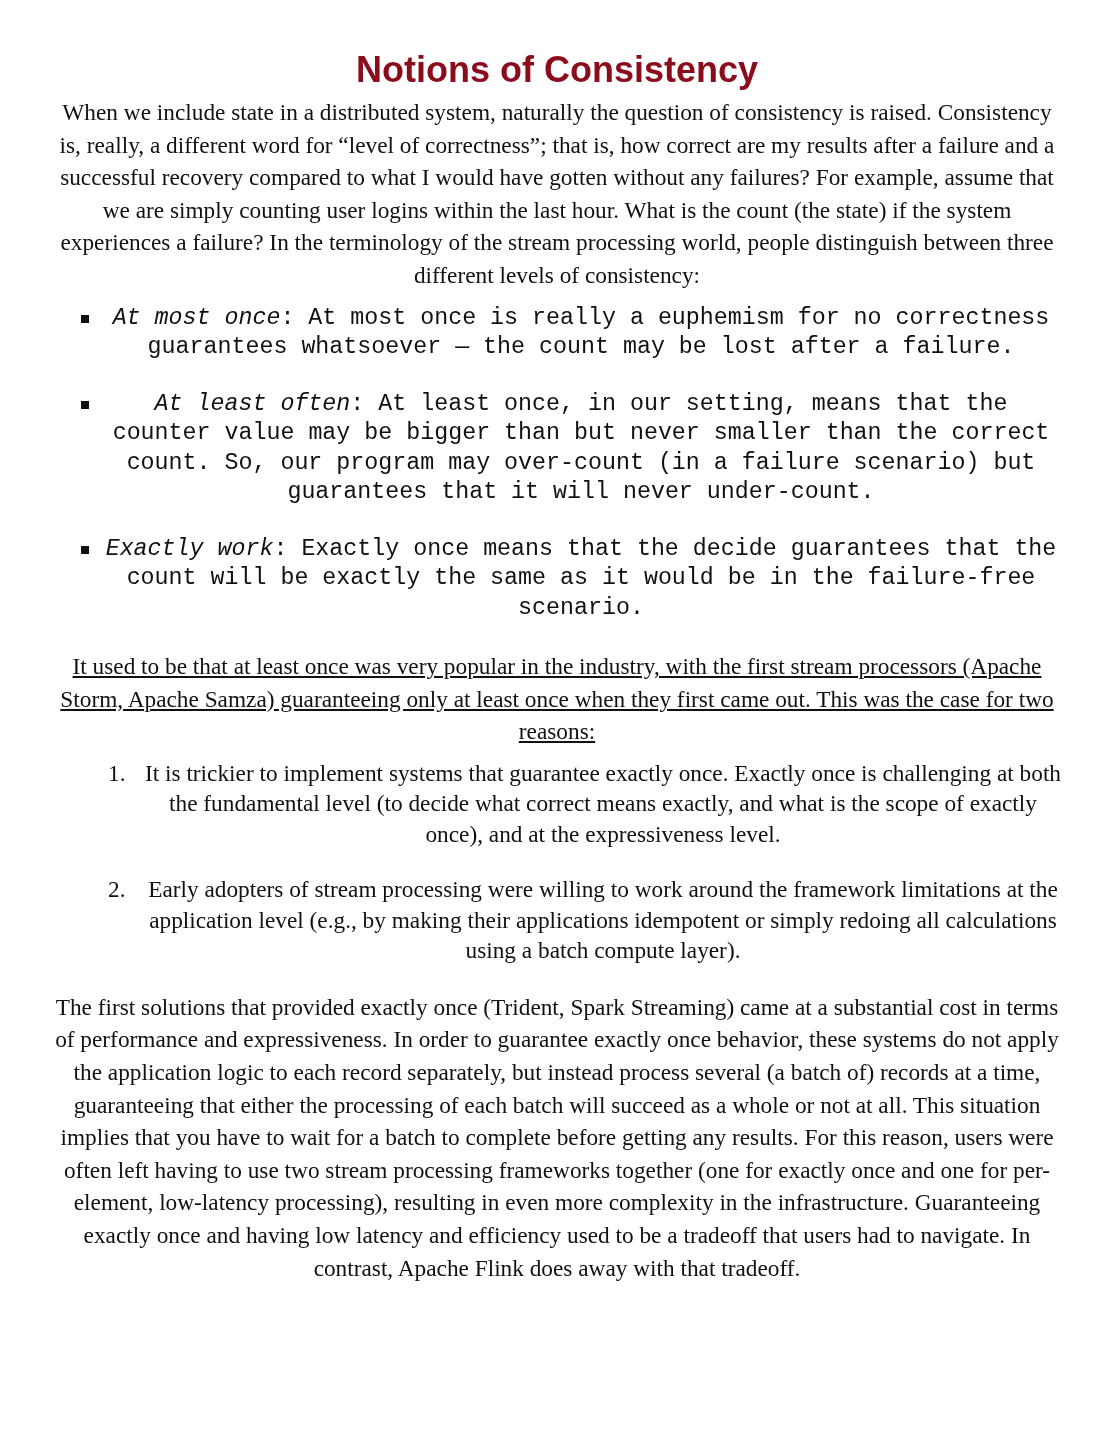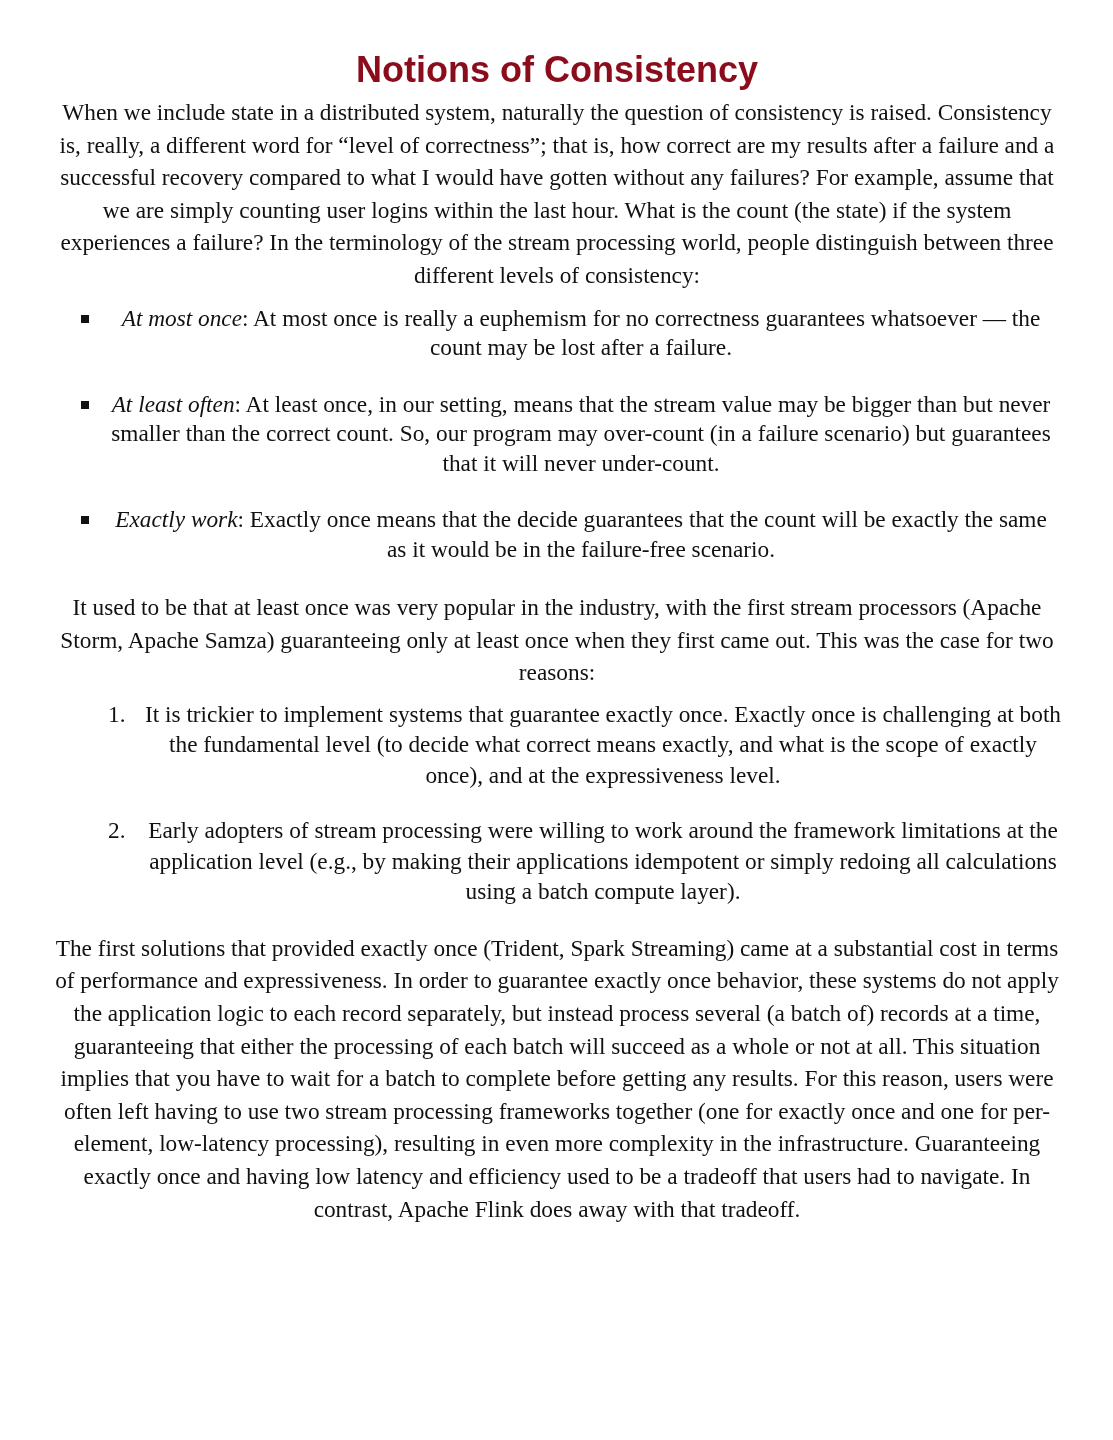--- a/index.html
+++ b/index.html
@@ -1,45 +1,45 @@
 <!DOCTYPE html>
 <html><head>
 <meta charset="utf-8">
 <style>
   html, body { margin: 0; padding: 0; background: #ffffff; }
   body { width: 1113px; height: 1440px; overflow: hidden; position: relative; }
   .page { position: absolute; left: 51px; top: 48px; width: 1012px; color: #111; font-family: "Liberation Serif", serif; font-size: 23.3px; line-height: 32.6px; text-align: center; }
   h1 { margin: 0 0 4px 0; font-family: "Liberation Sans", sans-serif; font-weight: bold; font-size: 36px; line-height: 44px; color: #8b0d1c; }
   p { margin: 0; }
   .p1 { margin-top: 2px; }
-  ul.bullets { list-style: none; margin: 12px 4px 0 0; padding: 0 0 0 52px; }
+  ul.bullets { list-style: none; margin: 12px 4px 0 0; padding: 0 0 0 52px; font-family: Liberation Mono, monospace; }
   ul.bullets li { position: relative; line-height: 29.5px; margin-bottom: 27px; }
   ul.bullets li .sq { position: absolute; left: -22px; top: 11px; width: 8px; height: 8px; background: #111; }
   ol.nums { list-style: none; margin: 10px 0 0 0; padding: 0 0 0 92px; }
   ol.nums li { position: relative; line-height: 30.5px; margin-bottom: 25px; }
   ol.nums li .num { position: absolute; left: -35px; top: 0; }
-  .p2 { margin-top: 4px; }
+  .p2 { margin-top: 4px; text-decoration: underline; }
   .p3 { margin-top: 0px; }
   em { font-style: italic; }
 </style>
 </head>
 <body>
 
 <div class="page">
   <h1>Notions of Consistency</h1>
   <p class="p1">When we include state in a distributed system, naturally the question of consistency is raised. Consistency is, really, a different word for “level of correctness”; that is, how correct are my results after a failure and a successful recovery compared to what I would have gotten without any failures? For example, assume that we are simply counting user logins within the last hour. What is the count (the state) if the system experiences a failure? In the terminology of the stream processing world, people distinguish between three different levels of consistency:</p>
 
   <ul class="bullets">
     <li>
       <span class="sq"></span>
       <em>At most once</em><span>: At most once is really a euphemism for no correctness guarantees whatsoever — the count may be lost after a failure.</span>
     </li>
     <li>
       <span class="sq"></span>
-      <em>At least often</em><span>: At least once, in our setting, means that the stream value may be bigger than but never smaller than the correct count. So, our program may over-count (in a failure scenario) but guarantees that it will never under-count.</span>
+      <em>At least often</em><span>: At least once, in our setting, means that the counter value may be bigger than but never smaller than the correct count. So, our program may over-count (in a failure scenario) but guarantees that it will never under-count.</span>
     </li>
     <li>
       <span class="sq"></span>
       <em>Exactly work</em><span>: Exactly once means that the decide guarantees that the count will be exactly the same as it would be in the failure-free scenario.</span>
     </li>
   </ul>
 
   <p class="p2">It used to be that at least once was very popular in the industry, with the first stream processors (Apache Storm, Apache Samza) guaranteeing only at least once when they first came out. This was the case for two reasons:</p>
 
   <ol class="nums">

